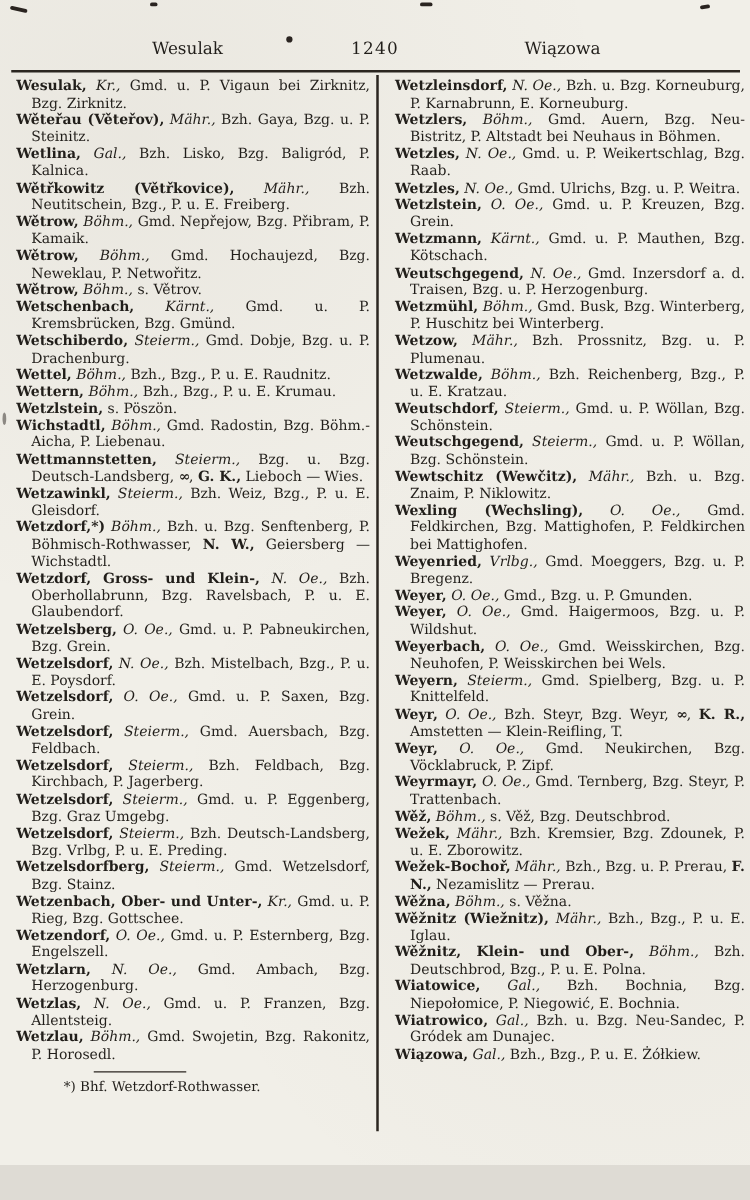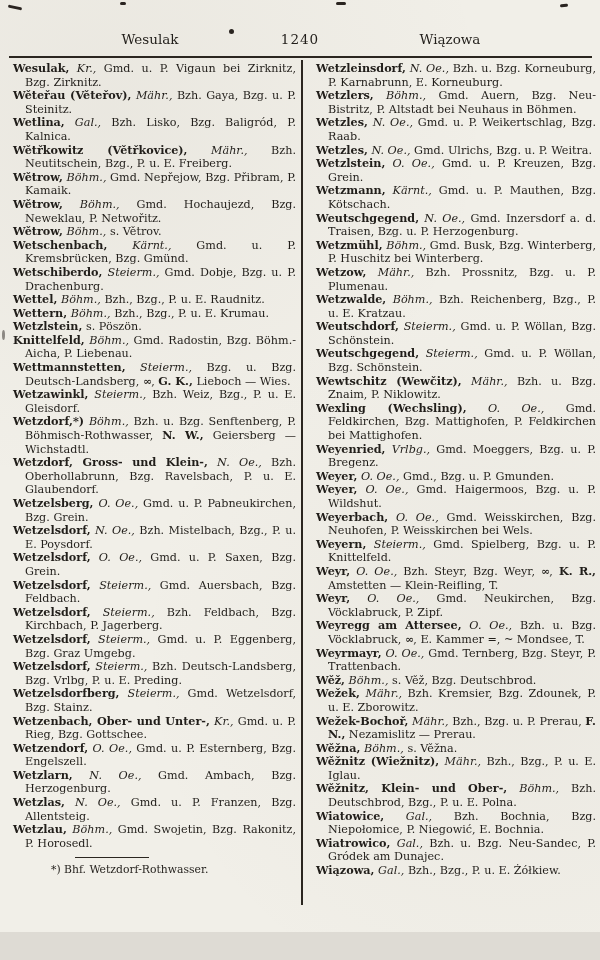--- a/index.html
+++ b/index.html
@@ -68,21 +68,21 @@
       <p class="entry"><span class="sb">Wetlina,</span><span class="si"> Gal.,</span><span class="sr"> Bzh. Lisko, Bzg. Baligród, P. Kalnica.</span></p>
       <p class="entry"><span class="sb">Wětřkowitz (Větřkovice),</span><span class="si"> Mähr.,</span><span class="sr"> Bzh. Neutitschein, Bzg., P. u. E. Freiberg.</span></p>
       <p class="entry"><span class="sb">Wětrow,</span><span class="si"> Böhm.,</span><span class="sr"> Gmd. Nepřejow, Bzg. Přibram, P. Kamaik.</span></p>
       <p class="entry"><span class="sb">Wětrow,</span><span class="si"> Böhm.,</span><span class="sr"> Gmd. Hochaujezd, Bzg. Neweklau, P. Netwořitz.</span></p>
       <p class="entry"><span class="sb">Wětrow,</span><span class="si"> Böhm.,</span><span class="sr"> s. Větrov.</span></p>
       <p class="entry"><span class="sb">Wetschenbach,</span><span class="si"> Kärnt.,</span><span class="sr"> Gmd. u. P. Kremsbrücken, Bzg. Gmünd.</span></p>
       <p class="entry"><span class="sb">Wetschiberdo,</span><span class="si"> Steierm.,</span><span class="sr"> Gmd. Dobje, Bzg. u. P. Drachenburg.</span></p>
       <p class="entry"><span class="sb">Wettel,</span><span class="si"> Böhm.,</span><span class="sr"> Bzh., Bzg., P. u. E. Raudnitz.</span></p>
       <p class="entry"><span class="sb">Wettern,</span><span class="si"> Böhm.,</span><span class="sr"> Bzh., Bzg., P. u. E. Krumau.</span></p>
       <p class="entry"><span class="sb">Wetzlstein,</span><span class="sr"> s. Pöszön.</span></p>
-      <p class="entry"><span class="sb">Knittelfeld,</span><span class="si"> Böhm.,</span><span class="sr"> Gmd. Radostin, Bzg. Böhm.-Aicha, P. Liebenau.</span></p>
+      <p class="entry"><span class="sb">Wichstadtl,</span><span class="si"> Böhm.,</span><span class="sr"> Gmd. Radostin, Bzg. Böhm.-Aicha, P. Liebenau.</span></p>
       <p class="entry"><span class="sb">Wettmannstetten,</span><span class="si"> Steierm.,</span><span class="sr"> Bzg. u. Bzg. Deutsch-Landsberg, </span><span class="ssym">∞</span><span class="sr">, </span><span class="sb">G. K.,</span><span class="sr"> Lieboch — Wies.</span></p>
       <p class="entry"><span class="sb">Wetzawinkl,</span><span class="si"> Steierm.,</span><span class="sr"> Bzh. Weiz, Bzg., P. u. E. Gleisdorf.</span></p>
       <p class="entry"><span class="sb">Wetzdorf,*)</span><span class="si"> Böhm.,</span><span class="sr"> Bzh. u. Bzg. Senftenberg, P. Böhmisch-Rothwasser, </span><span class="sb">N. W.,</span><span class="sr"> Geiersberg — Wichstadtl.</span></p>
       <p class="entry"><span class="sb">Wetzdorf, Gross- und Klein-,</span><span class="si"> N. Oe.,</span><span class="sr"> Bzh. Oberhollabrunn, Bzg. Ravelsbach, P. u. E. Glaubendorf.</span></p>
       <p class="entry"><span class="sb">Wetzelsberg,</span><span class="si"> O. Oe.,</span><span class="sr"> Gmd. u. P. Pabneukirchen, Bzg. Grein.</span></p>
       <p class="entry"><span class="sb">Wetzelsdorf,</span><span class="si"> N. Oe.,</span><span class="sr"> Bzh. Mistelbach, Bzg., P. u. E. Poysdorf.</span></p>
       <p class="entry"><span class="sb">Wetzelsdorf,</span><span class="si"> O. Oe.,</span><span class="sr"> Gmd. u. P. Saxen, Bzg. Grein.</span></p>
       <p class="entry"><span class="sb">Wetzelsdorf,</span><span class="si"> Steierm.,</span><span class="sr"> Gmd. Auersbach, Bzg. Feldbach.</span></p>
       <p class="entry"><span class="sb">Wetzelsdorf,</span><span class="si"> Steierm.,</span><span class="sr"> Bzh. Feldbach, Bzg. Kirchbach, P. Jagerberg.</span></p>
       <p class="entry"><span class="sb">Wetzelsdorf,</span><span class="si"> Steierm.,</span><span class="sr"> Gmd. u. P. Eggenberg, Bzg. Graz Umgebg.</span></p>
@@ -111,21 +111,20 @@
       <p class="entry"><span class="sb">Weutschgegend,</span><span class="si"> Steierm.,</span><span class="sr"> Gmd. u. P. Wöllan, Bzg. Schönstein.</span></p>
       <p class="entry"><span class="sb">Wewtschitz (Wewčitz),</span><span class="si"> Mähr.,</span><span class="sr"> Bzh. u. Bzg. Znaim, P. Niklowitz.</span></p>
       <p class="entry"><span class="sb">Wexling (Wechsling),</span><span class="si"> O. Oe.,</span><span class="sr"> Gmd. Feldkirchen, Bzg. Mattighofen, P. Feldkirchen bei Mattighofen.</span></p>
       <p class="entry"><span class="sb">Weyenried,</span><span class="si"> Vrlbg.,</span><span class="sr"> Gmd. Moeggers, Bzg. u. P. Bregenz.</span></p>
       <p class="entry"><span class="sb">Weyer,</span><span class="si"> O. Oe.,</span><span class="sr"> Gmd., Bzg. u. P. Gmunden.</span></p>
       <p class="entry"><span class="sb">Weyer,</span><span class="si"> O. Oe.,</span><span class="sr"> Gmd. Haigermoos, Bzg. u. P. Wildshut.</span></p>
       <p class="entry"><span class="sb">Weyerbach,</span><span class="si"> O. Oe.,</span><span class="sr"> Gmd. Weisskirchen, Bzg. Neuhofen, P. Weisskirchen bei Wels.</span></p>
       <p class="entry"><span class="sb">Weyern,</span><span class="si"> Steierm.,</span><span class="sr"> Gmd. Spielberg, Bzg. u. P. Knittelfeld.</span></p>
       <p class="entry"><span class="sb">Weyr,</span><span class="si"> O. Oe.,</span><span class="sr"> Bzh. Steyr, Bzg. Weyr, </span><span class="ssym">∞</span><span class="sr">, </span><span class="sb">K. R.,</span><span class="sr"> Amstetten — Klein-Reifling, T.</span></p>
       <p class="entry"><span class="sb">Weyr,</span><span class="si"> O. Oe.,</span><span class="sr"> Gmd. Neukirchen, Bzg. Vöcklabruck, P. Zipf.</span></p>
-      <p class="entry"><span class="sb">Weyregg am Attersee,</span><span class="si"> O. Oe.,</span><span class="sr"> Bzh. u. Bzg. Vöcklabruck, </span><span class="ssym">∞</span><span class="sr">, E. Kammer =, ~ Mondsee, T.</span></p>
       <p class="entry"><span class="sb">Weyrmayr,</span><span class="si"> O. Oe.,</span><span class="sr"> Gmd. Ternberg, Bzg. Steyr, P. Trattenbach.</span></p>
       <p class="entry"><span class="sb">Wěž,</span><span class="si"> Böhm.,</span><span class="sr"> s. Věž, Bzg. Deutschbrod.</span></p>
       <p class="entry"><span class="sb">Wežek,</span><span class="si"> Mähr.,</span><span class="sr"> Bzh. Kremsier, Bzg. Zdounek, P. u. E. Zborowitz.</span></p>
       <p class="entry"><span class="sb">Wežek-Bochoř,</span><span class="si"> Mähr.,</span><span class="sr"> Bzh., Bzg. u. P. Prerau, </span><span class="sb">F. N.,</span><span class="sr"> Nezamislitz — Prerau.</span></p>
       <p class="entry"><span class="sb">Wěžna,</span><span class="si"> Böhm.,</span><span class="sr"> s. Věžna.</span></p>
       <p class="entry"><span class="sb">Wěžnitz (Wiežnitz),</span><span class="si"> Mähr.,</span><span class="sr"> Bzh., Bzg., P. u. E. Iglau.</span></p>
       <p class="entry"><span class="sb">Wěžnitz, Klein- und Ober-,</span><span class="si"> Böhm.,</span><span class="sr"> Bzh. Deutschbrod, Bzg., P. u. E. Polna.</span></p>
       <p class="entry"><span class="sb">Wiatowice,</span><span class="si"> Gal.,</span><span class="sr"> Bzh. Bochnia, Bzg. Niepołomice, P. Niegowić, E. Bochnia.</span></p>
       <p class="entry"><span class="sb">Wiatrowico,</span><span class="si"> Gal.,</span><span class="sr"> Bzh. u. Bzg. Neu-Sandec, P. Gródek am Dunajec.</span></p>
       <p class="entry"><span class="sb">Wiązowa,</span><span class="si"> Gal.,</span><span class="sr"> Bzh., Bzg., P. u. E. Żółkiew.</span></p>

